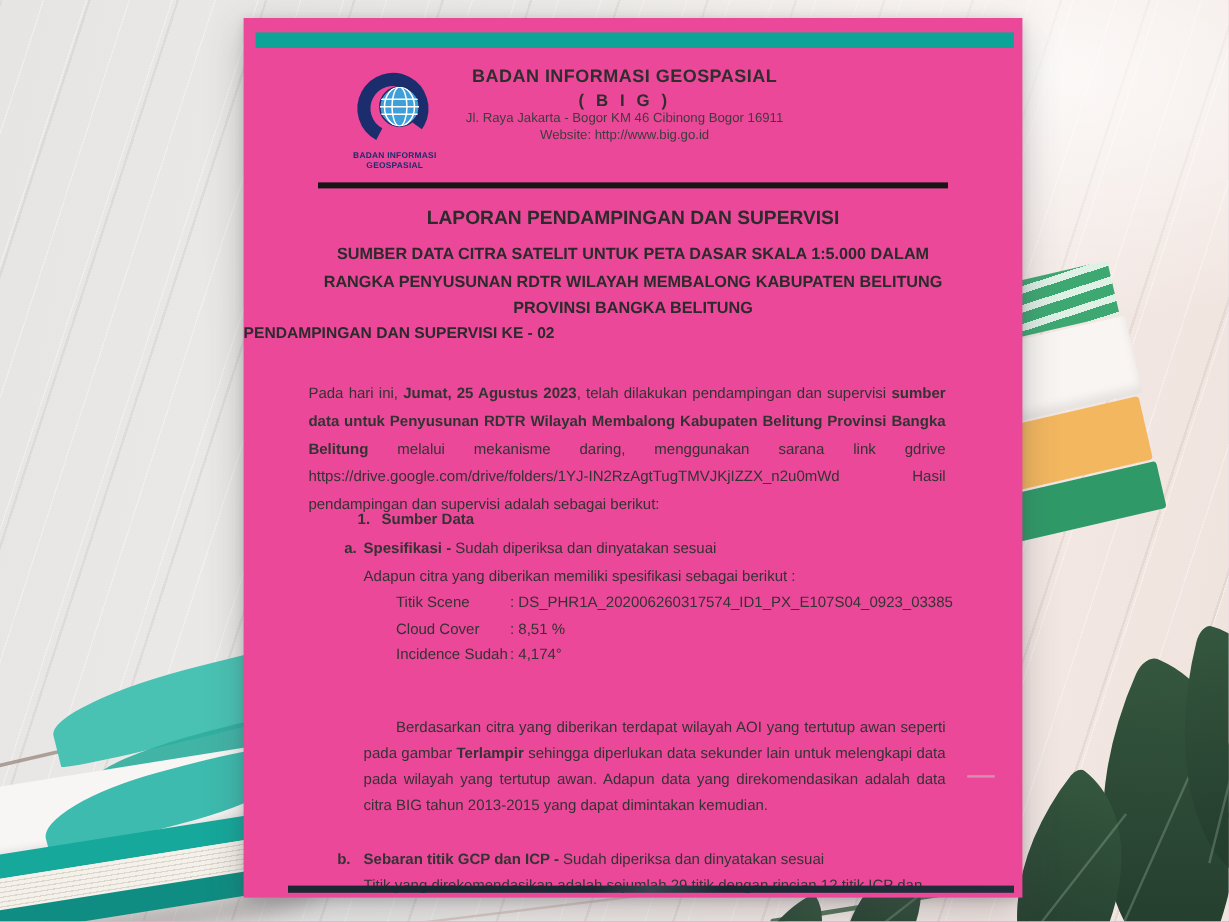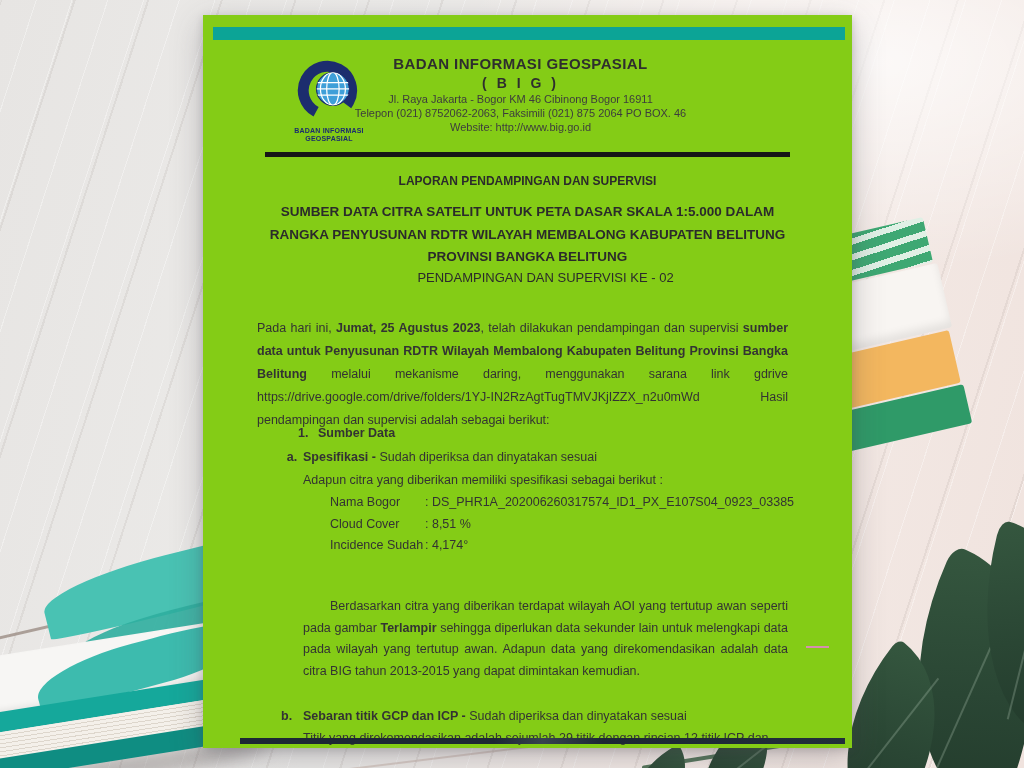--- a/index.html
+++ b/index.html
@@ -55,42 +55,42 @@
   .leaf2{left:835px;top:655px;width:112px;height:168px;border-radius:6% 94% 6% 94%;transform:rotate(38deg);}
   .leaf3{left:975px;top:530px;width:110px;height:200px;border-radius:8% 92% 8% 92%;transform:rotate(14deg);}
   .leaf4{left:700px;top:718px;width:70px;height:105px;border-radius:6% 94% 6% 94%;transform:rotate(52deg);}
   .leaf5{left:630px;top:748px;width:55px;height:80px;border-radius:6% 94% 6% 94%;transform:rotate(60deg);}
   .stem1{position:absolute;left:640px;top:740px;width:330px;height:4px;background:#56765c;
     transform:rotate(-9deg);border-radius:2px;}
   .stem2{position:absolute;left:930px;top:700px;width:110px;height:4px;background:#4d6b53;
     transform:rotate(-30deg);border-radius:2px;}
 
   
-  .page{position:absolute;left:203px;top:15px;width:649px;height:733px;background:#84cc16;
+  .page{position:absolute;left:203px;top:15px;width:649px;height:733px;background:#ec4899;
     box-shadow:0 10px 30px rgba(70,65,75,0.30), 0 2px 8px rgba(70,65,75,0.22);z-index:10;}
   .page *{box-sizing:border-box;}
   .teal-bar{position:absolute;left:10px;top:12px;width:632px;height:13px;background:#0ca496;}
 
   .logo{position:absolute;left:78px;top:44px;width:96px;text-align:center;}
   .logo svg{display:block;margin:0 auto;}
   .logo-caption{margin-top:2px;font-size:7px;font-weight:700;line-height:8px;color:#1c2d6e;letter-spacing:.2px;}
 
   .head-text{position:absolute;left:40px;right:54px;top:40px;text-align:center;color:#2e2e2e;}
   .org-name{font-size:15px;font-weight:700;letter-spacing:.4px;}
   .org-abbr{font-size:14px;font-weight:700;letter-spacing:3px;margin-top:3px;}
   .head-line{font-size:11px;color:#3d3d3d;margin-top:2px;}
 
   .divider{position:absolute;left:62px;top:137px;width:525px;height:5px;background:#161616;}
 
   .doc-title{position:absolute;left:0;right:0;top:159px;text-align:center;
-    font-size:12px;font-weight:700;color:#2b2b2b;}
+    font-size:16px;font-weight:700;color:#2b2b2b;}
   .doc-subtitle{position:absolute;left:55px;right:55px;top:186px;text-align:center;
     font-size:13.5px;font-weight:700;line-height:22.5px;color:#2b2b2b;}
-  .doc-session{position:absolute;left:0;right:0;top:255px;text-align:center;
-    font-size:13px;font-weight:400;color:#2b2b2b;padding-left:36px;}
+  .doc-session{position:absolute;left:0;right:0;top:255px;text-align:left;
+    font-size:13px;font-weight:700;color:#2b2b2b;}
 
   .bodytext{color:#333;font-size:12.5px;line-height:23px;}
   .b{font-weight:700;}
   .intro{position:absolute;left:54px;width:531px;top:302px;text-align:justify;margin:0;}
 
   .sec1{position:absolute;left:54px;top:407px;font-weight:700;margin-left:41px;}
   .sec1 .num{display:inline-block;width:20px;}
   .item{position:absolute;left:78px;}
   .item .marker{display:inline-block;width:22px;font-weight:700;}
   .item-a{top:431px;text-align:center;}
@@ -169,21 +169,20 @@
       <div class="logo-caption">
         <div>BADAN INFORMASI</div>
         <div>GEOSPASIAL</div>
       </div>
     </div>
 
     <div class="head-text">
       <div class="org-name">BADAN INFORMASI GEOSPASIAL</div>
       <div class="org-abbr">( B I G )</div>
       <div class="head-line">Jl. Raya Jakarta - Bogor KM 46 Cibinong Bogor 16911</div>
-      <div class="head-line">Telepon (021) 8752062-2063, Faksimili (021) 875 2064 PO BOX. 46</div>
       <div class="head-line">Website: http://www.big.go.id</div>
     </div>
 
     <div class="divider"></div>
 
     <div class="doc-title">LAPORAN PENDAMPINGAN DAN SUPERVISI</div>
     <div class="doc-subtitle">SUMBER DATA CITRA SATELIT UNTUK PETA DASAR SKALA 1:5.000 DALAM RANGKA PENYUSUNAN RDTR WILAYAH MEMBALONG KABUPATEN BELITUNG PROVINSI BANGKA BELITUNG</div>
     <div class="doc-session">PENDAMPINGAN DAN SUPERVISI KE - 02</div>
 
     <p class="intro bodytext"><span>Pada hari ini, </span><span class="b">Jumat, 25 Agustus 2023</span><span>, telah dilakukan pendampingan dan supervisi </span><span class="b">sumber data untuk Penyusunan RDTR Wilayah Membalong Kabupaten Belitung Provinsi Bangka Belitung</span><span> melalui mekanisme daring, menggunakan sarana link gdrive https://drive.google.com/drive/folders/1YJ-IN2RzAgtTugTMVJKjIZZX_n2u0mWd   Hasil pendampingan dan supervisi adalah sebagai berikut:</span></p>
@@ -193,21 +192,21 @@
     </div>
 
     <div class="item item-a bodytext">
       <span class="marker">a.</span><span><span class="b">Spesifikasi - </span><span>Sudah diperiksa dan dinyatakan sesuai</span></span>
     </div>
 
     <div class="adapun bodytext">Adapun citra yang diberikan memiliki spesifikasi sebagai berikut :</div>
 
     <div class="specs">
       <div class="spec-row">
-        <span class="spec-label">Nama Bogor</span>
+        <span class="spec-label">Titik Scene</span>
         <span class="spec-value">: DS_PHR1A_202006260317574_ID1_PX_E107S04_0923_03385</span>
       </div>
       <div class="spec-row">
         <span class="spec-label">Cloud Cover</span>
         <span class="spec-value">: 8,51 %</span>
       </div>
       <div class="spec-row">
         <span class="spec-label">Incidence Sudah</span>
         <span class="spec-value">: 4,174°</span>
       </div>

